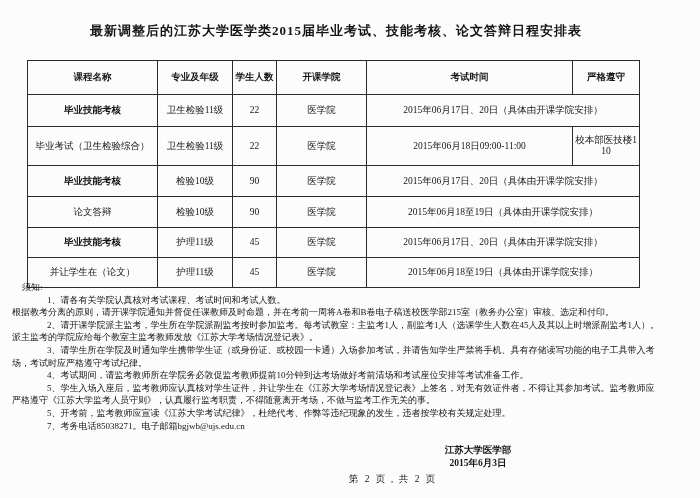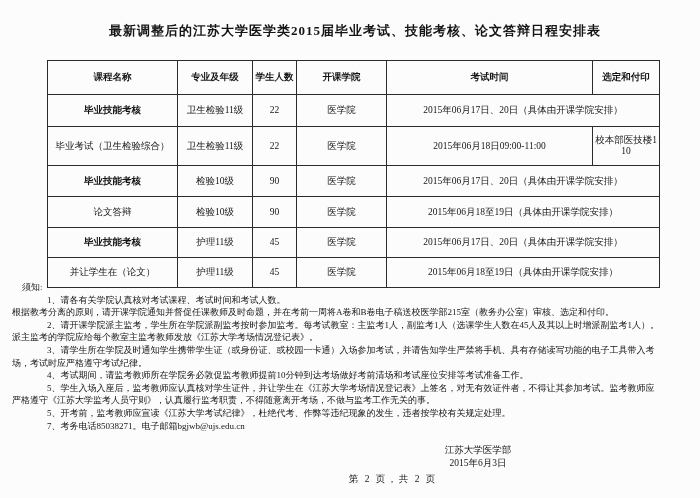--- a/index.html
+++ b/index.html
@@ -11,24 +11,23 @@
     -webkit-font-smoothing:antialiased;
   }
   .page{
     position:relative;width:700px;height:498px;
     background:#fcfcfc;overflow:hidden;
   }
   .doc-title{
     position:absolute;top:22px;left:0;width:672px;
     text-align:center;font-size:13px;font-weight:bold;
     letter-spacing:1px;
-    padding-left:19px;
   }
   table.schedule{
-    position:absolute;top:60px;left:47px;
+    position:absolute;top:60px;left:27px;
     width:612px;border-collapse:collapse;table-layout:fixed;border-radius:6px;
   }
   table.schedule th, table.schedule td{
     border:1px solid #2b2b2b;
     font-size:9.5px;line-height:11px;
     text-align:center;vertical-align:middle;
     padding:1px 2px;overflow:hidden;
   }
   table.schedule th{font-weight:bold;height:31px;}
   tr.r0 td{height:29px;}
@@ -43,21 +42,21 @@
   .notes{
     position:absolute;top:281px;left:12px;width:668px;
     font-size:9px;line-height:12.6px;
   }
   .note-heading{padding-left:10px;white-space:nowrap;}
   .note-line{white-space:nowrap;overflow:hidden;}
   .note-line.indent{padding-left:35px;}
   .note-line.flush{padding-left:0;}
   .sign-block{
     position:absolute;top:444px;left:398px;width:160px;
-    text-align:center;font-size:9.5px;line-height:13px;
+    text-align:center;font-size:9.5px;line-height:13px;font-weight:bold;
   }
   .page-number{
     position:absolute;top:473px;left:0;width:690px;
     text-align:center;font-size:9.5px;letter-spacing:2px;padding-left:48px;
   }
 </style>
 </head>
 <body>
 
 <div class="page">
@@ -73,21 +72,21 @@
         <col style="width:206px">
         <col style="width:67px">
     </colgroup>
     <thead>
       <tr>
         <th>课程名称</th>
         <th>专业及年级</th>
         <th>学生人数</th>
         <th>开课学院</th>
         <th>考试时间</th>
-        <th>选定和付印</th>
+        <th>严格遵守</th>
       </tr>
     </thead>
     <tbody>
       <tr class="r0">
         <td class="bold">毕业技能考核</td>
         <td>卫生检验11级</td>
         <td>22</td>
         <td>医学院</td>
         <td colspan="2">2015年06月17日、20日（具体由开课学院安排）</td>
       </tr>

